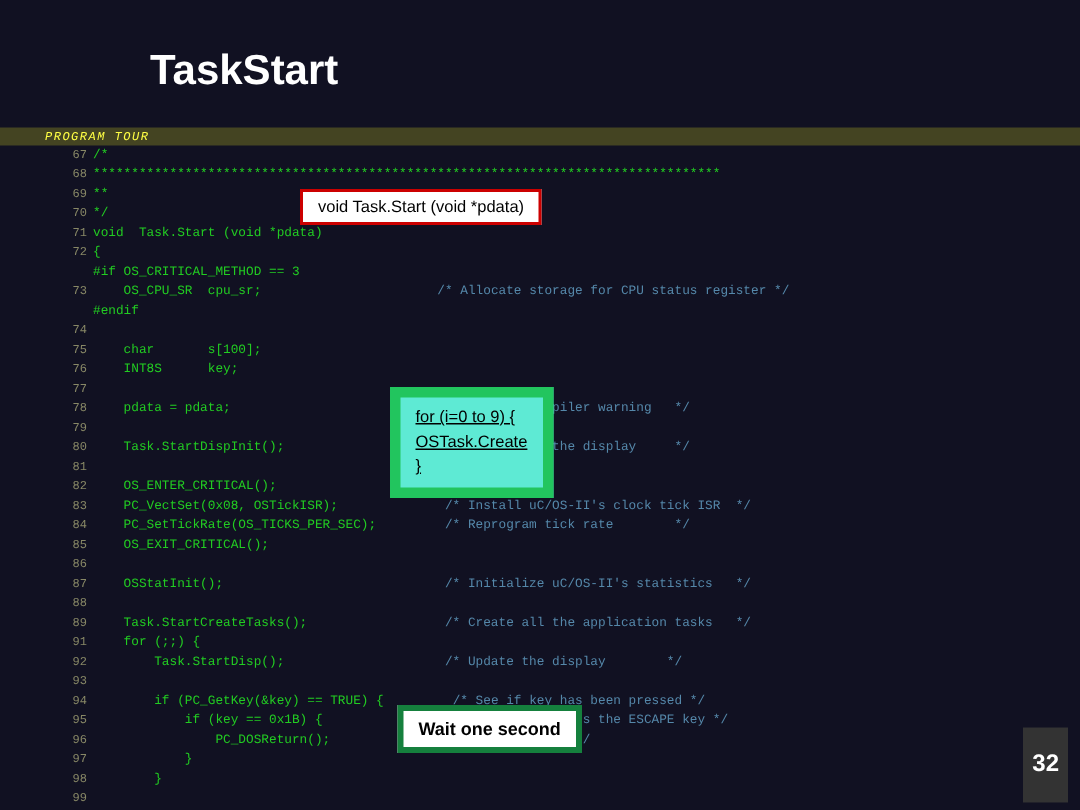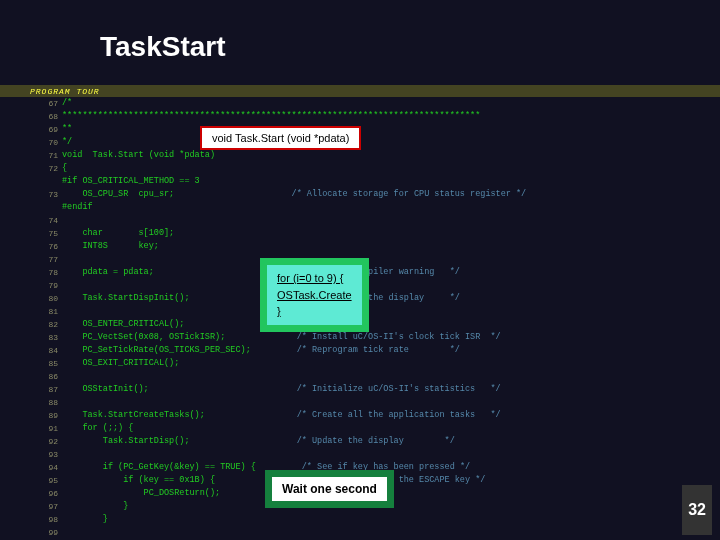--- a/index.html
+++ b/index.html
@@ -139,21 +139,21 @@
       z-index: 10;
       text-decoration: underline;
     }
 
     
     .tooltip-wait {
       position: absolute;
       top: 470px;
       left: 265px;
       background: #ffffff;
-      border: 7px solid #15803d;
+      border: 4px solid #15803d;
       padding: 5px 10px;
       font-size: 12px;
       font-family: Arial, sans-serif;
       font-weight: bold;
       color: #000000;
       z-index: 10;
       white-space: nowrap;
     }
 
     

